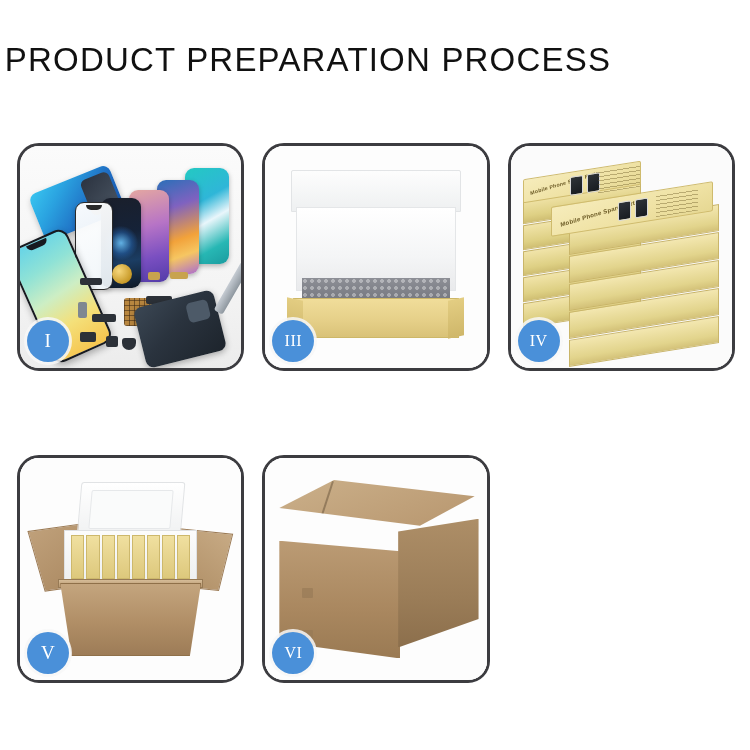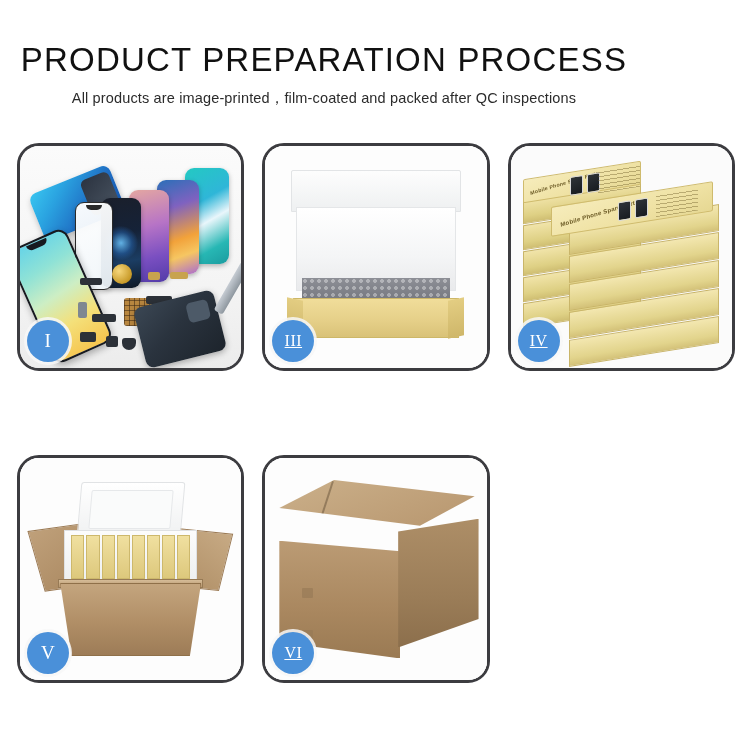--- a/index.html
+++ b/index.html
@@ -16,21 +16,21 @@
   #page {
     position: relative;
     width: 750px;
     height: 750px;
     background: #ffffff;
   }
 
   
   .header {
     position: absolute;
-    left: 16px; top: 40px;
+    left: 0; top: 40px;
     width: 616px;
     text-align: center;
   }
   .main-title {
     font-size: 33px;
     letter-spacing: 1.2px;
     font-weight: 400;
     color: #111111;
     line-height: 40px;
     white-space: nowrap;
@@ -83,21 +83,21 @@
     color: #ffffff;
     display: flex;
     align-items: center;
     justify-content: center;
     font-family: "Liberation Serif", serif;
     font-size: 19px;
     letter-spacing: 0.5px;
     z-index: 40;
     box-shadow: 0 0 0 3px rgba(247,247,247,0.85);
   }
-  .badge.wide { font-size: 16px; text-decoration: underline; }
+  .badge.wide { font-size: 16px; }
 
   
   .p1 { position:absolute; inset:0; }
   .ph {
     position: absolute;
     border-radius: 9px;
     box-shadow: 0 2px 5px rgba(0,0,0,0.28);
   }
   
   .ph-e { right: 12px;  top: 22px;  width: 44px; height: 96px;
@@ -430,21 +430,20 @@
   .c6-tape.a { left: 19%; top: 40%; width: 9%; height: 9%; }
   .c6-tape.b { left: 19%; top: 76%; width: 9%; height: 9%; }
 </style>
 </head>
 <body>
 
 <div id="page">
 
   <div class="header">
     <div class="main-title">PRODUCT PREPARATION PROCESS</div>
-    <div class="sub-title">All products are image-printed，film-coated and packed after QC inspections</div>
   </div>
 
   <div class="grid">
 
     <div class="panel">
       <div class="panel-stage">
         <div class="p1">
           <div class="film"></div>
           <div class="ph ph-e"></div>
           <div class="ph ph-d"></div>

